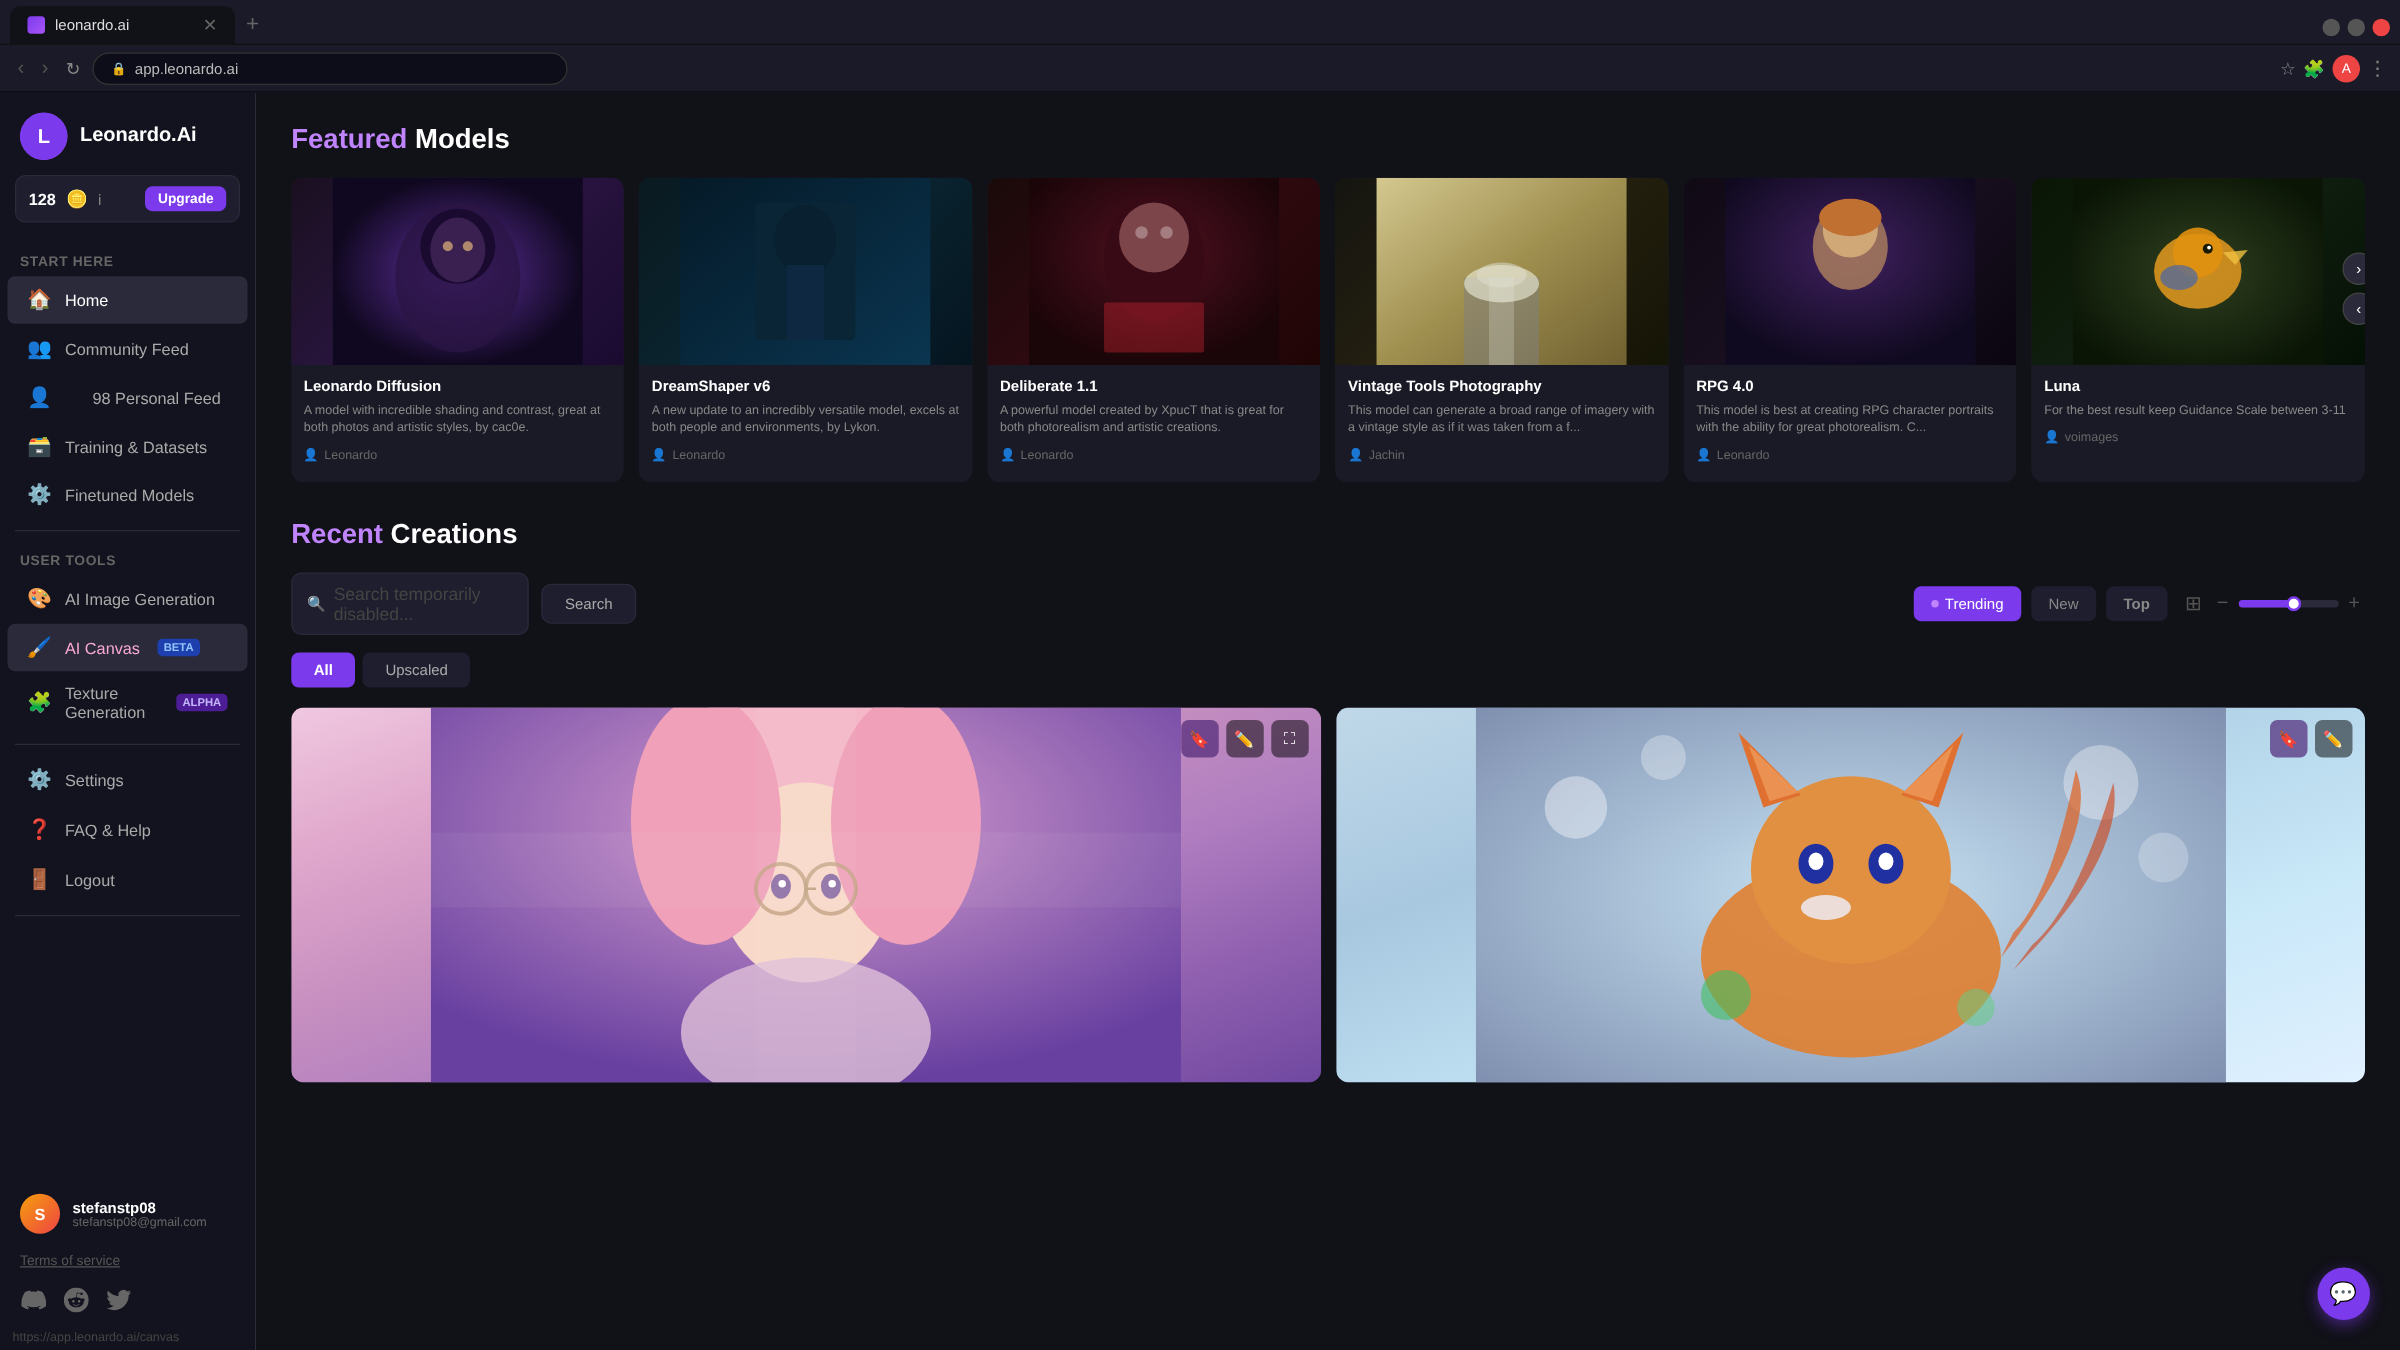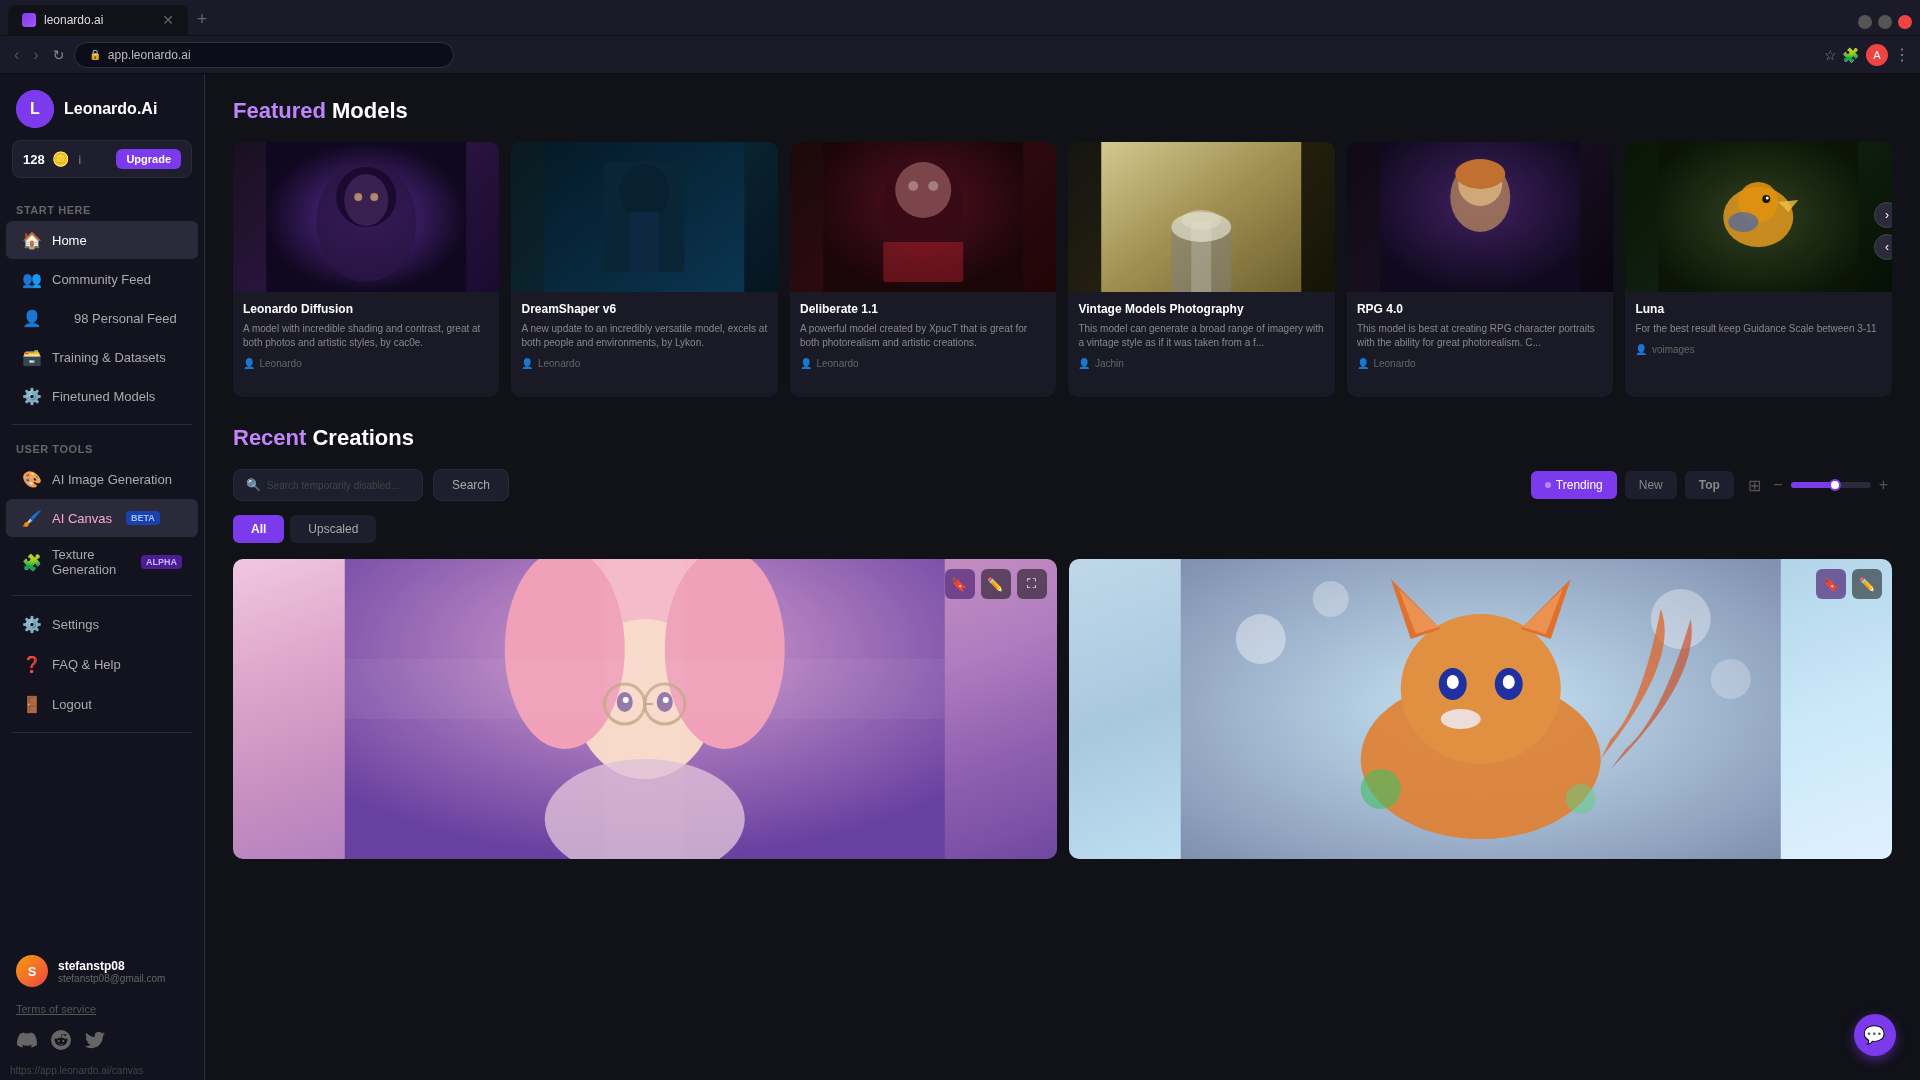--- a/index.html
+++ b/index.html
@@ -209,21 +209,21 @@
       border-radius: 10px;
       overflow: hidden;
       cursor: pointer;
     }
     .model-img {
       width: 100%;
       height: 150px;
       background: #2a2a3a;
       overflow: hidden;
     }
-    .model-info { padding: 10px 10px 28px; }
+    .model-info { padding: 10px 10px 16px; }
     .model-name { font-size: 12px; font-weight: 700; color: #fff; margin-bottom: 6px; }
     .model-desc { font-size: 10px; color: #888; line-height: 1.4; display: -webkit-box; -webkit-line-clamp: 3; -webkit-box-orient: vertical; overflow: hidden; }
     .model-author {
       display: flex;
       align-items: center;
       gap: 4px;
       margin-top: 8px;
       font-size: 10px;
       color: #666;
     }
@@ -586,21 +586,21 @@
             <rect width="200" height="150" fill="url(#mg4)"></rect>
 
             <rect x="70" y="80" width="60" height="70" fill="#808080" opacity="0.5"></rect>
             <rect x="90" y="80" width="20" height="70" fill="#c0c0b0" opacity="0.4"></rect>
 
             <ellipse cx="100" cy="85" rx="30" ry="15" fill="#f0f0e0" opacity="0.6"></ellipse>
             <ellipse cx="100" cy="78" rx="20" ry="10" fill="#e0e0d0" opacity="0.5"></ellipse>
           </svg>
         </div>
         <div class="model-info">
-          <div class="model-name">Vintage Models Photography</div>
+          <div class="model-name">Vintage Tools Photography</div>
           <div class="model-desc">This model can generate a broad range of imagery with a vintage style as if it was taken from a f...</div>
           <div class="model-author">
             <span class="author-icon">👤</span>
             <span>Jachin</span>
           </div>
         </div>
       </div>
 
       <div class="model-card">
         <div class="model-img mi-5">
@@ -668,21 +668,21 @@
     <div class="recent-section">
       <div class="section-header">
         <span class="section-title">
           <span class="highlight">Recent</span><span> Creations</span>
         </span>
       </div>
 
       <div style="display:flex;align-items:center;gap:10px;margin-bottom:14px;">
         <div style="background:#1e1e2e;border:1px solid #2a2a3a;border-radius:8px;padding:8px 12px;display:flex;align-items:center;gap:6px;width:190px;">
           <span style="color:#555;font-size:12px;">🔍</span>
-          <span style="color:#444;font-size:10px;">Search temporarily disabled...</span>
+          <span style="color:#444;font-size:14px;">Search temporarily disabled...</span>
         </div>
         <button class="search-btn">Search</button>
 
         <div style="margin-left:auto;display:flex;align-items:center;gap:8px;">
           <button style="display:flex;align-items:center;gap:5px;background:#7c3aed;border:none;color:#fff;font-size:12px;padding:7px 14px;border-radius:6px;cursor:pointer;">
             <span style="width:6px;height:6px;border-radius:50%;background:#c084fc;display:inline-block;"></span>
             <span>Trending</span>
           </button>
           <button style="background:#1e1e2e;border:none;color:#888;font-size:12px;padding:7px 14px;border-radius:6px;cursor:pointer;">New</button>
           <button style="background:#1e1e2e;border:none;color:#888;font-size:12px;padding:7px 14px;border-radius:6px;cursor:pointer;font-weight:bold;">Top</button>

